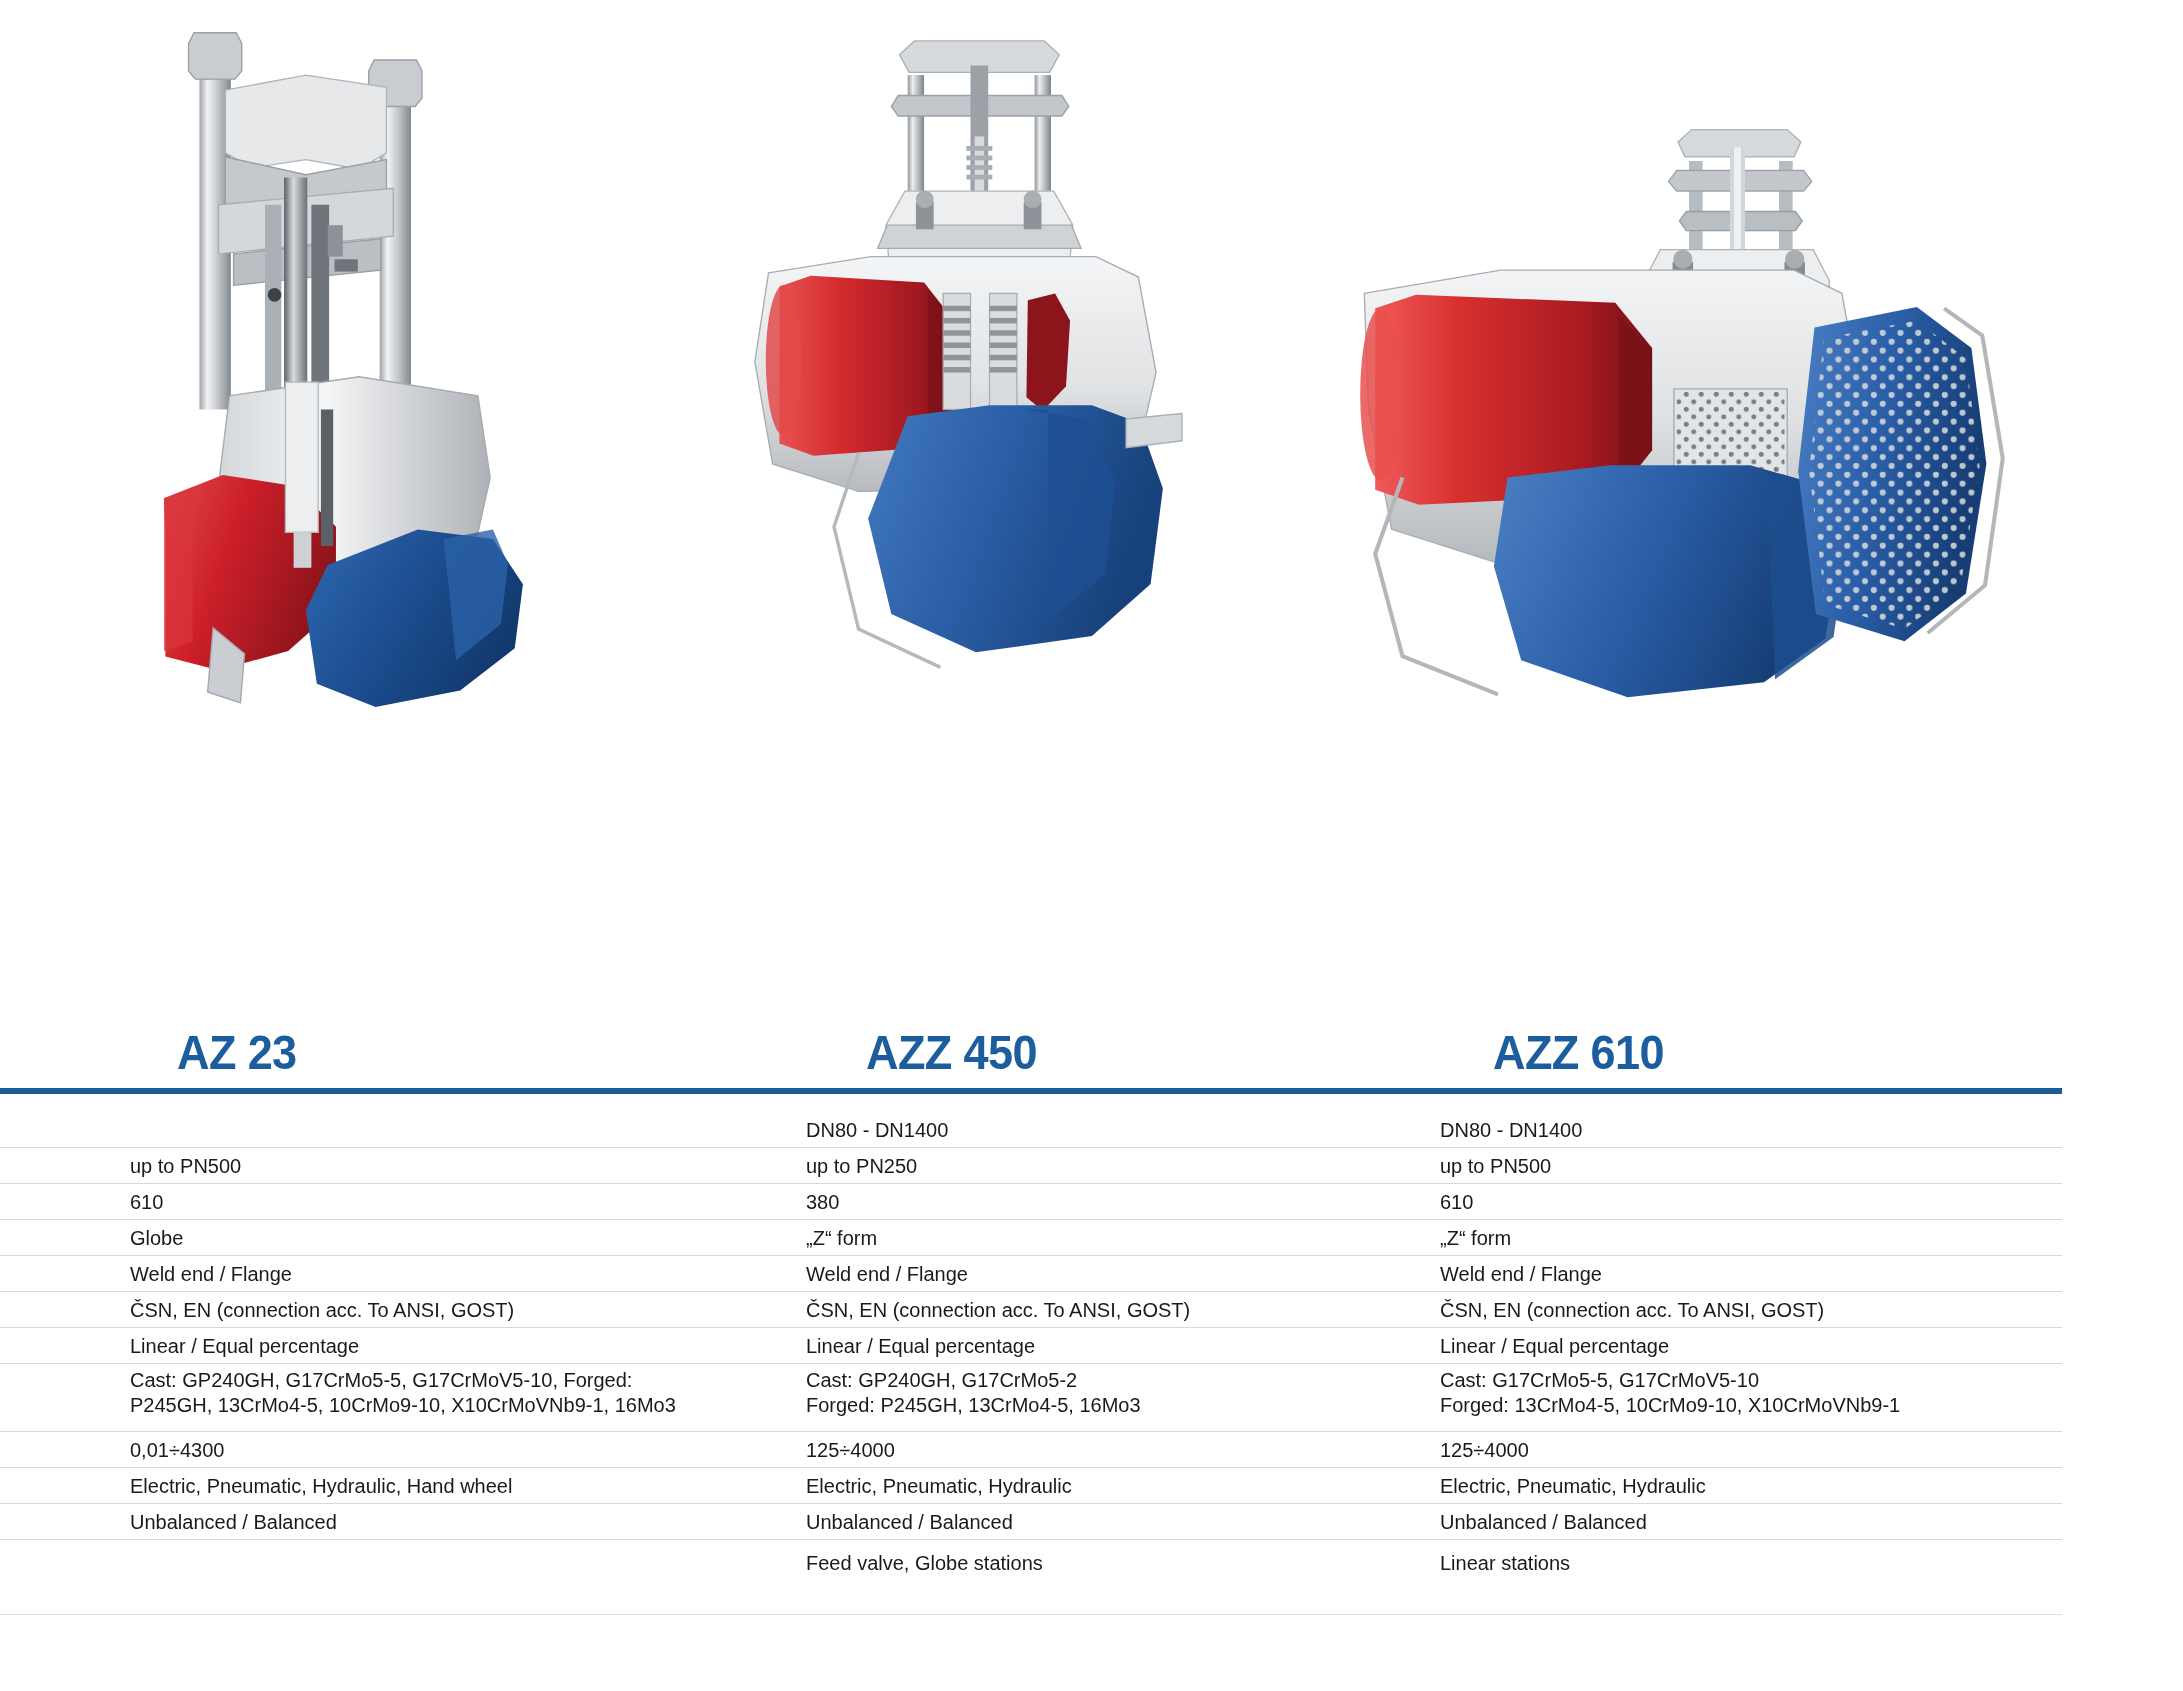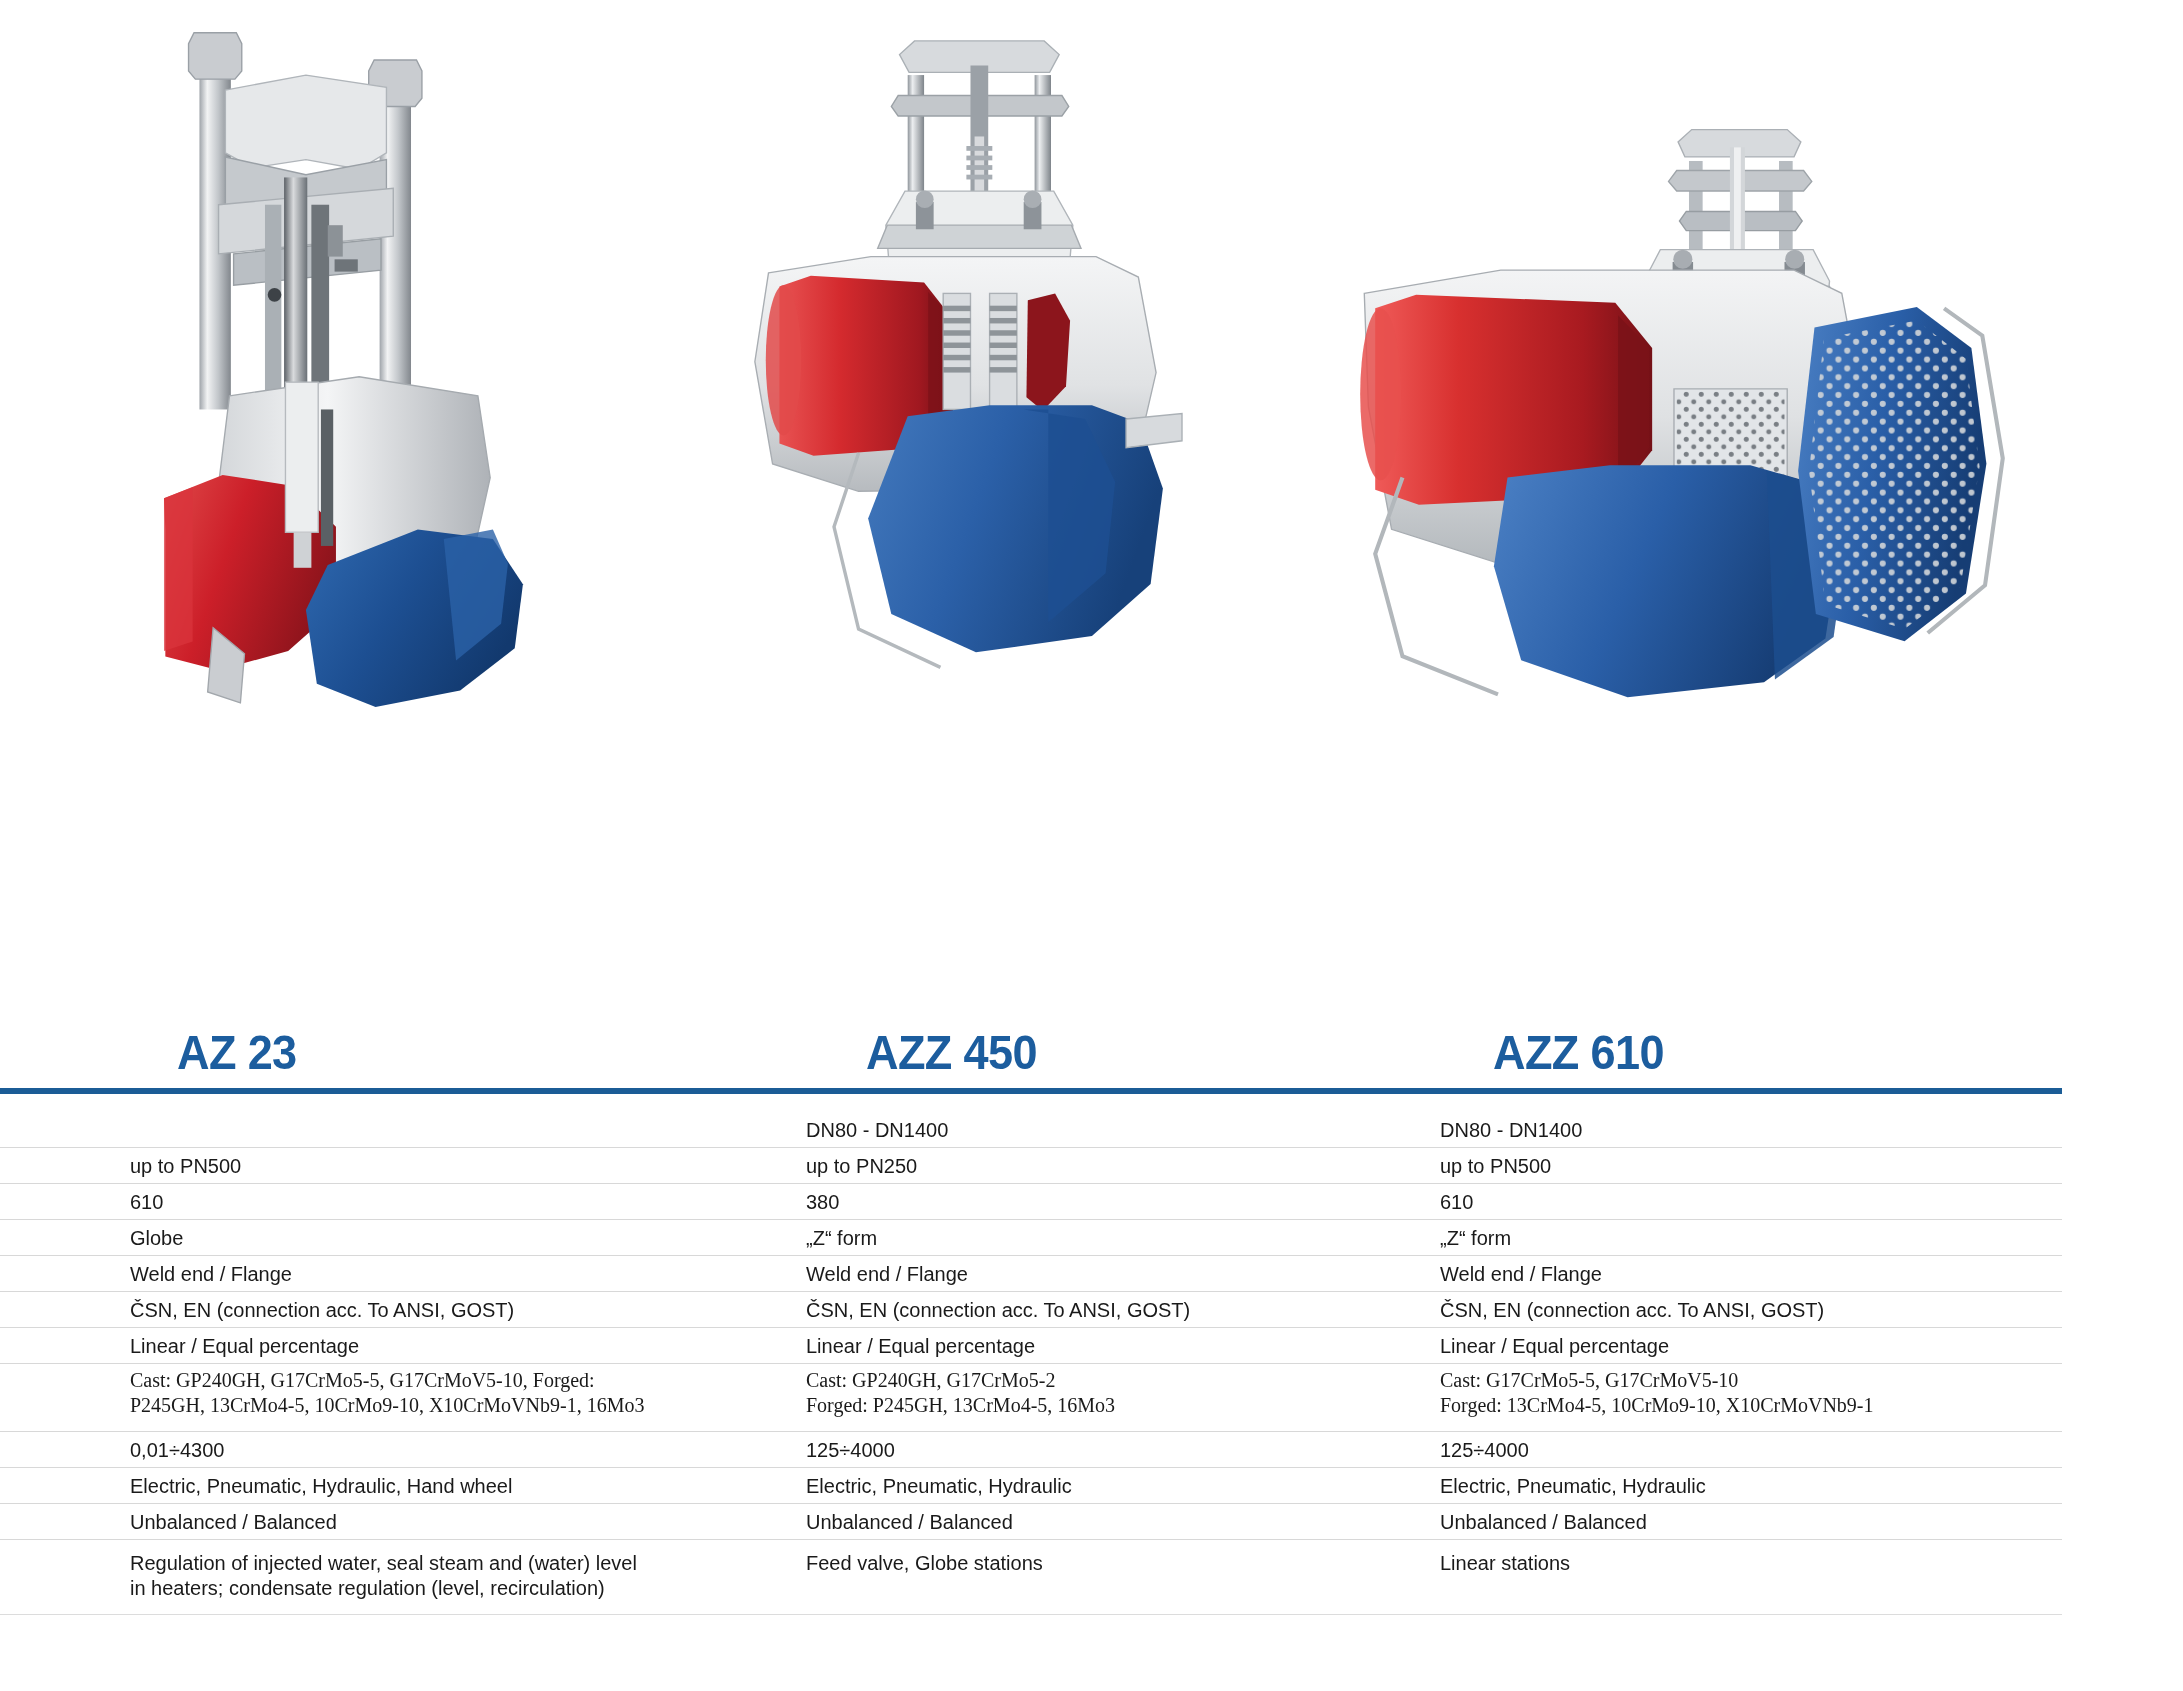--- a/index.html
+++ b/index.html
@@ -88,21 +88,21 @@
   .spec-cell {
     position: absolute;
     top: 0;
     font-size: 20px;
     line-height: 24.6px;
     color: #1a1a1a;
     padding-top: 5.5px;
     box-sizing: border-box;
     white-space: pre-line;
   }
-  .spec-row.tall .spec-cell { padding-top: 4.1px; font-family: Liberation Serif, serif; }
+  .spec-row.tall .spec-cell { padding-top: 4.1px; }
   .spec-row.last .spec-cell { padding-top: 11px; }
 
   .col-1 { left: 130px;  width: 675px; }
   .col-2 { left: 806px; width: 614px; }
   .col-3 { left: 1440px; width: 621px; }
 </style>
 </head>
 <body>
 
 <div id="product-images">
@@ -396,20 +396,18 @@
     <div class="spec-cell col-3">Electric, Pneumatic, Hydraulic</div>
   </div>
 
   <div class="spec-row normal">
     <div class="spec-cell col-1">Unbalanced / Balanced</div>
     <div class="spec-cell col-2">Unbalanced / Balanced</div>
     <div class="spec-cell col-3">Unbalanced / Balanced</div>
   </div>
 
   <div class="spec-row last">
-    <div class="spec-cell col-1">Regulation of injected water, seal steam and (water) level
-in heaters; condensate regulation (level, recirculation)</div>
     <div class="spec-cell col-2">Feed valve, Globe stations</div>
     <div class="spec-cell col-3">Linear stations</div>
   </div>
 
 </div>
 
 
 </body></html>

